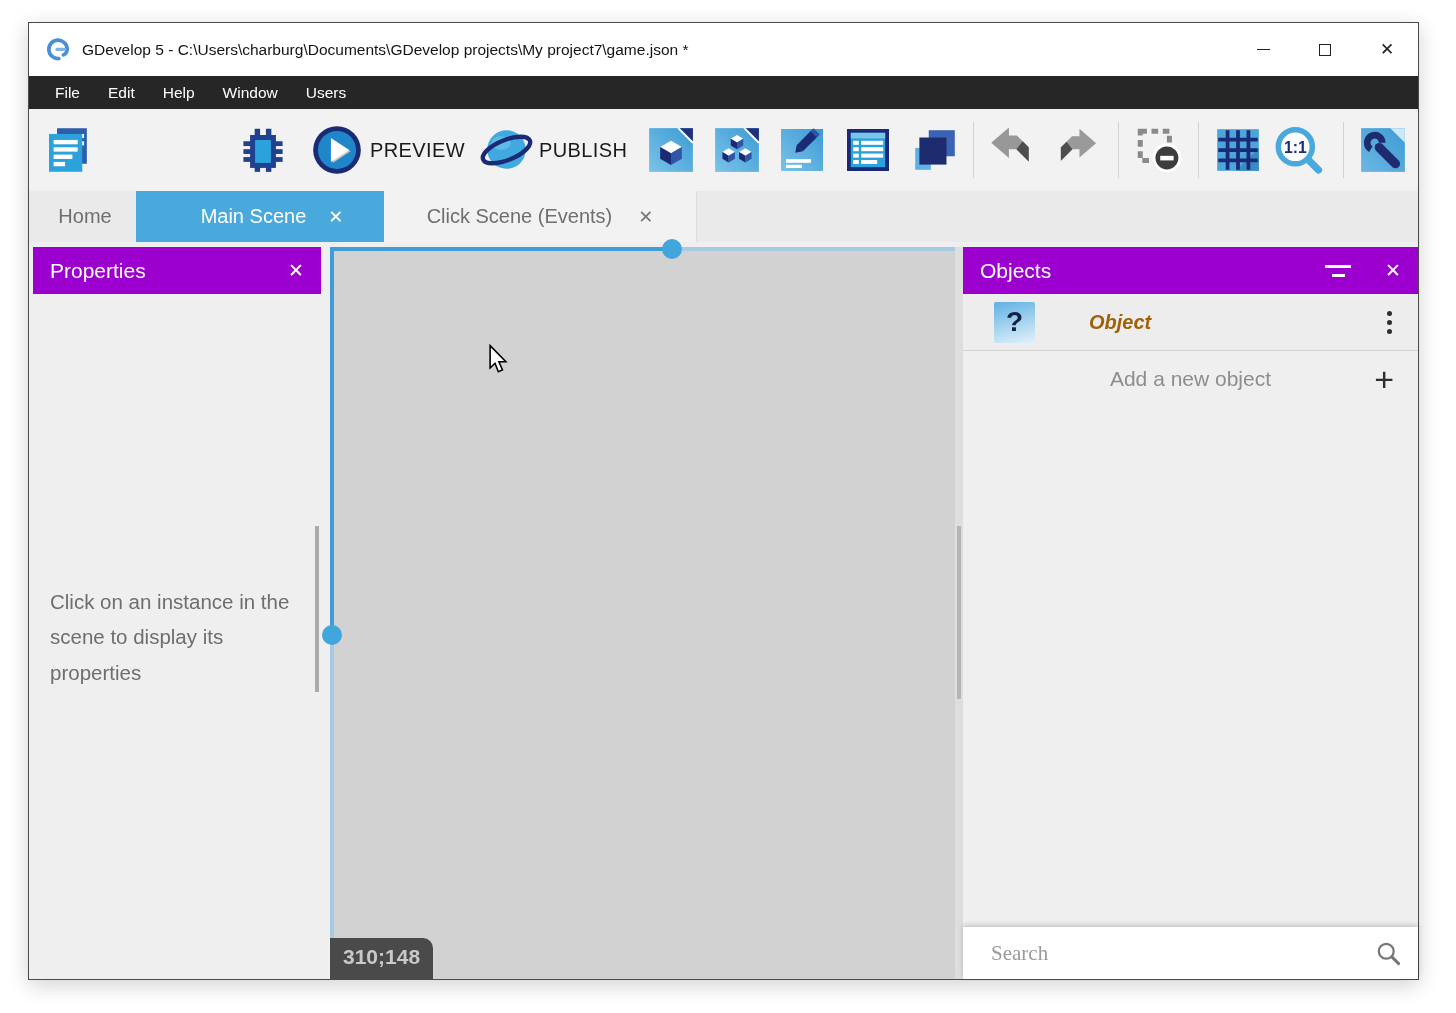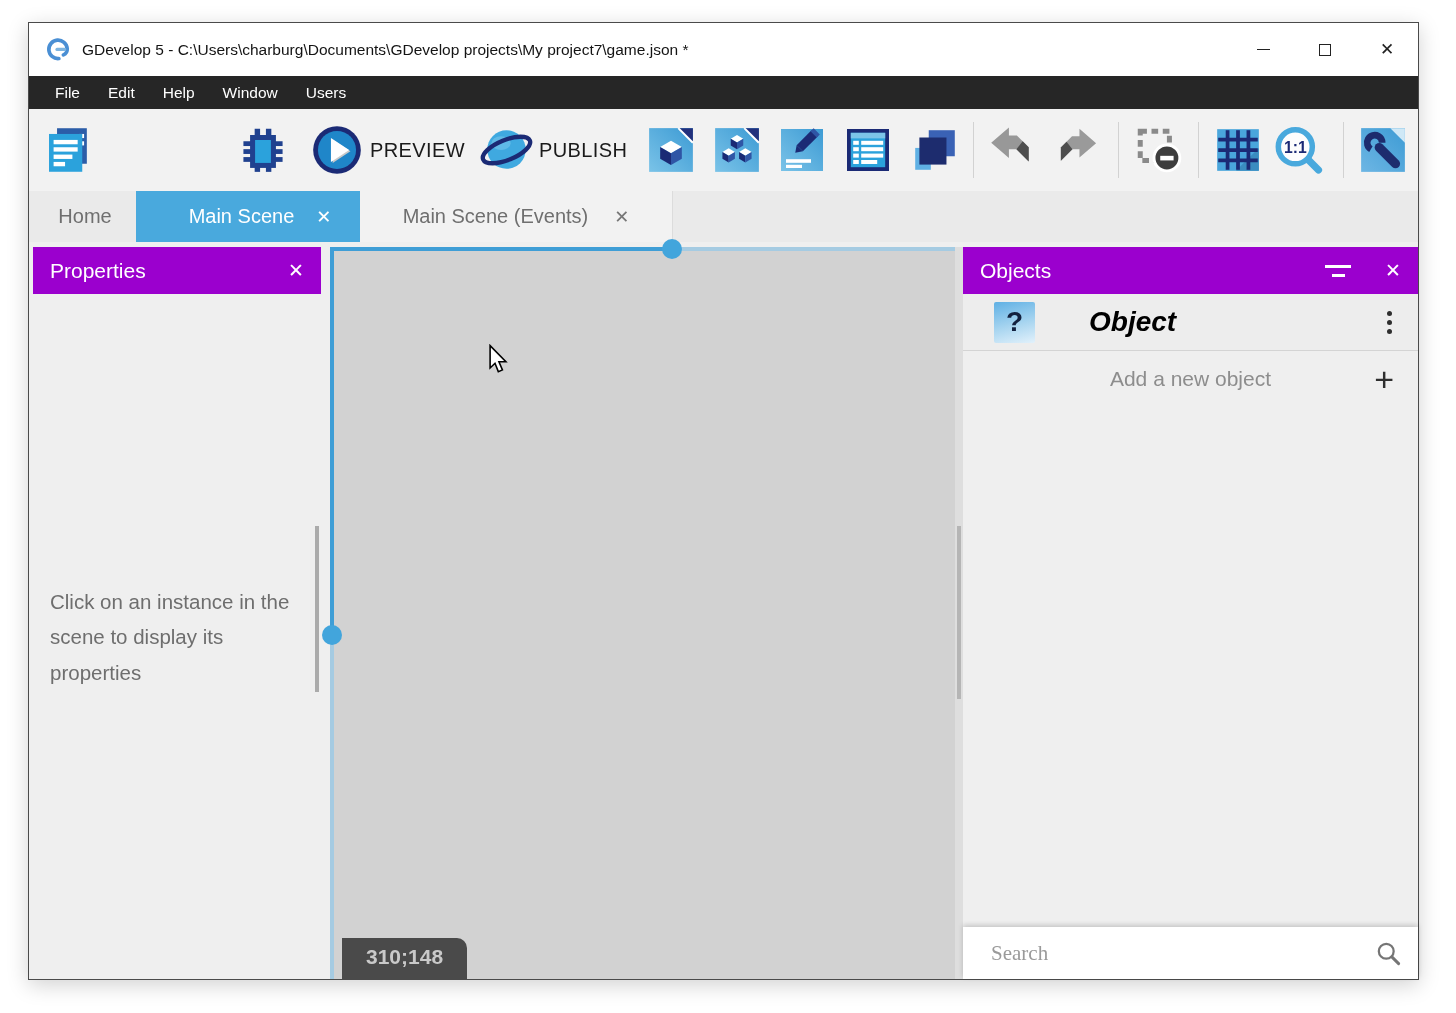--- a/index.html
+++ b/index.html
@@ -26,21 +26,21 @@
   
   .toolbar { height:82px; flex:0 0 auto; background:#f2f2f2; position:relative; }
   .tbi { position:absolute; top:50%; transform:translateY(-50%); display:block; }
   .tb-label { position:absolute; top:50%; transform:translateY(-50%); font-size:20px; color:#1a1a1a; letter-spacing:0.4px; }
   .tb-sep { position:absolute; top:13px; width:1px; height:56px; background:#d2d2d2; }
 
   
   .tabbar { height:51px; flex:0 0 auto; background:#eaeaea; display:flex; padding-left:5px; }
   .tab { display:flex; align-items:center; justify-content:center; font-size:20px; color:#6f6f6f; cursor:default; }
   .tab-home { width:102px; }
-  .tab-active { width:224px; background:#49a9dd; color:#fff; gap:22px;padding-left:24px; }
+  .tab-active { width:248px; background:#49a9dd; color:#fff; gap:22px;padding-left:24px; }
   .tab-active .tab-close { color:#fff; }
   .tab-events { width:313px; background:#f2f2f2; gap:26px; border-right:1px solid #dcdcdc; }
   .tab-close { font-size:18px; color:#777; }
 
   
   .main { flex:1; display:flex; background:#efefef; padding-top:5px; padding-left:4px; position:relative; min-height:0; }
 
   .panel-header { height:47px; flex:0 0 auto; background:#9b00ce; color:#fff; display:flex; align-items:center; padding:0 17px; font-size:21px; }
   .panel-close { margin-left:auto; font-size:19px; color:#fff; }
 
@@ -53,35 +53,35 @@
   
   .canvas { flex:1; margin-left:9px; position:relative; background:#d2d2d2; }
   .v-track { position:absolute; left:0; top:0; bottom:0; width:4px;
              background:linear-gradient(to bottom, #3f9ed6 0 53%, #a5cbe2 53% 100%); }
   .v-thumb { position:absolute; left:-8px; top:calc(53% - 10px); width:20px; height:20px; border-radius:50%; background:#42a5dc; }
   .h-track { position:absolute; left:0; right:8px; top:0; height:4px;
              background:linear-gradient(to right, #3f9ed6 0 54%, #a5cbe2 54% 100%); }
   .h-thumb { position:absolute; left:calc(54% - 10px); top:-8px; width:20px; height:20px; border-radius:50%; background:#42a5dc; }
   .canvas-right-strip { position:absolute; right:0; top:0; bottom:0; width:8px; background:#dedede; }
   .right-scroll-thumb { position:absolute; right:2px; top:279px; width:4px; height:173px; background:#b5b5b5; }
-  .coord-badge { position:absolute; left:12px; bottom:0; background:#4a4a4a; color:#c9c9c9;
-                 font-size:21px; font-weight:bold; padding:7px 24px 10px; border-top-right-radius:10px; }
+  .coord-badge { position:absolute; left:0; bottom:0; background:#4a4a4a; color:#c9c9c9;
+                 font-size:21px; font-weight:bold; padding:7px 13px 10px; border-top-right-radius:10px; }
   .cursor { position:absolute; left:156px; top:97px; }
 
   
   .right-panel { width:455px; flex:0 0 auto; display:flex; flex-direction:column; background:#efefef; position:relative; }
   .filter-icon { margin-left:auto; margin-right:34px; display:flex; flex-direction:column; align-items:center; gap:6px; }
   .filter-icon span:nth-child(1) { width:26px; height:3px; background:#fff; }
   .filter-icon span:nth-child(2) { width:13px; height:3px; background:#fff; }
   .object-row { height:57px; flex:0 0 auto; background:#ededed; border-bottom:1px solid #d4d4d4; display:flex; align-items:center; position:relative; }
   .obj-icon { width:41px; height:41px; margin-left:31px; border-radius:2px;
               background:linear-gradient(165deg,#5fb0e4 0%, #a8d5f0 55%, #e2f1fb 100%);
               display:flex; align-items:center; justify-content:center;
               font-weight:bold; font-size:28px; color:#13213f; }
-  .obj-name { margin-left:54px; font-size:28px; font-weight:bold; font-style:italic; color:#000000; }
+  .obj-name { margin-left:54px; font-size:20px; font-weight:bold; font-style:italic; color:#a16207; }
   .kebab { position:absolute; right:26px; display:flex; flex-direction:column; gap:4px; }
   .kebab i { width:5px; height:5px; border-radius:50%; background:#2e2e2e; }
   .add-row { height:56px; flex:0 0 auto; display:flex; align-items:center; justify-content:center; position:relative; color:#8d8d8d; font-size:21px; }
   .plus-glyph { position:absolute; right:24px; font-size:34px; font-weight:400; color:#2e2e2e; line-height:1; }
   .objects-empty { flex:1; }
   .search-bar { position:absolute; left:0; right:0; bottom:0; height:52px; background:#fff;
                 box-shadow:0 -2px 5px rgba(0,0,0,0.18); display:flex; align-items:center; }
   .search-input { flex:1; border:none; outline:none; background:transparent; font-size:21px; padding-left:28px; color:#0f172a; font-family:Liberation Serif, serif; }
   .search-input::placeholder { color:#9a9a9a; }
   .search-icon { margin-right:16px; flex:0 0 auto; }
@@ -287,21 +287,21 @@
 
   <div class="tabbar">
     <div class="tab tab-home">
       <span>Home</span>
     </div>
     <div class="tab tab-active">
       <span>Main Scene</span>
       <span class="tab-close">✕</span>
     </div>
     <div class="tab tab-events">
-      <span>Main Scene (Events)</span>
+      <span>Click Scene (Events)</span>
       <span class="tab-close">✕</span>
     </div>
   </div>
 
   <div class="main">
 
     <div class="left-panel">
       <div class="panel-header">
         <span>Properties</span>
         <span class="panel-close">✕</span>

